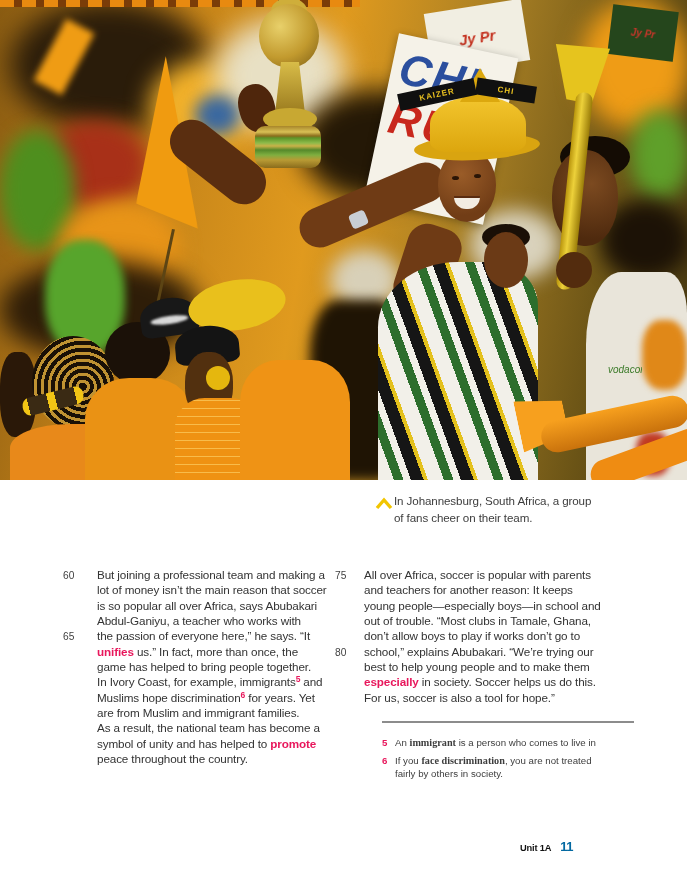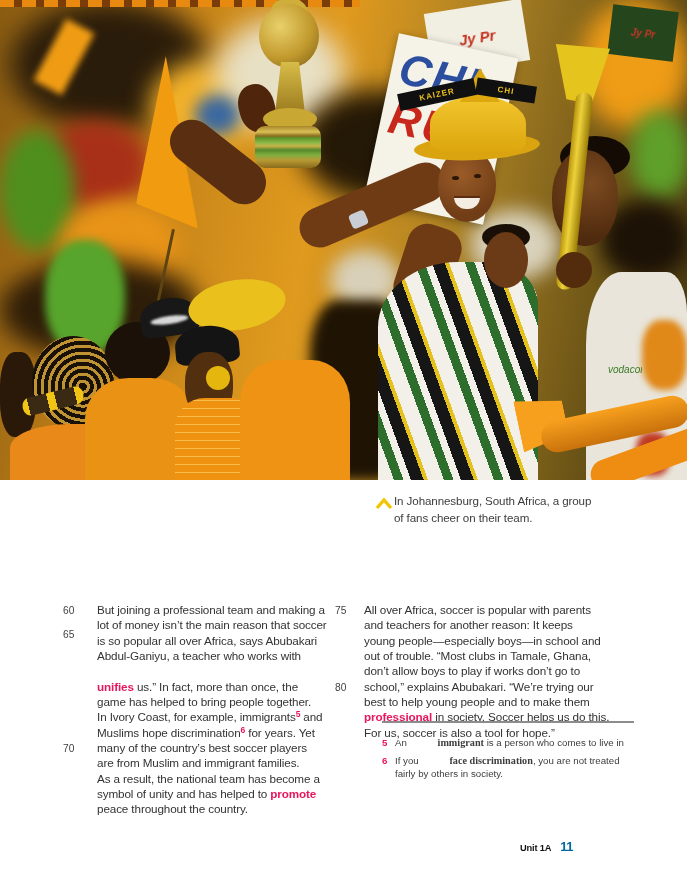--- a/index.html
+++ b/index.html
@@ -116,31 +116,31 @@
   .caption-caret{position:absolute;left:375px;top:497px;width:18px;height:13px;}
   .caption{position:absolute;left:394px;top:492px;font-size:11.6px;line-height:17px;color:#3d3d3d;letter-spacing:-0.1px;}
 
   
   .column{position:absolute;top:568px;color:#333333;font-size:11.7px;letter-spacing:-0.12px;}
   .column-left{left:63px;}
   .column-right{left:335px;}
   .tline{display:flex;align-items:baseline;height:15.35px;white-space:nowrap;}
   .lnum{flex:0 0 34px;font-size:10.2px;color:#3f3f3f;letter-spacing:0;}
   .column-right .lnum{flex:0 0 29px;}
-  .ltxt{flex:0 0 auto;margin-top:35px;}
+  .ltxt{flex:0 0 auto;}
   .vocab{color:#e8175c;font-weight:700;}
   .supref{color:#e8175c;font-weight:700;font-size:8.5px;position:relative;top:-4px;}
 
   
   .footnotes{position:absolute;left:382px;top:721px;width:252px;}
   .fn-rule{height:2px;background:#8c8c8c;margin-bottom:13px;}
   .fnrow{display:flex;margin-bottom:5px;}
   .fnum{flex:0 0 13px;font-size:9.7px;font-weight:700;color:#e8175c;line-height:13.2px;}
   .fnl{font-size:9.7px;line-height:13.2px;color:#3d3d3d;white-space:nowrap;}
-  .gloss{font-family:"Liberation Serif", serif;font-weight:700;font-size:10.2px;margin-left:28px;}
+  .gloss{font-family:"Liberation Serif", serif;font-weight:700;font-size:10.2px;}
 
   
   .footer{position:absolute;top:839px;left:520px;width:120px;display:flex;justify-content:flex-start;align-items:baseline;gap:9px;}
   .unit-label{font-size:9.3px;font-weight:700;color:#111;letter-spacing:-0.2px;}
   .page-number{font-size:13px;font-weight:700;color:#0369a1;letter-spacing:-0.3px;}
 </style>
 </head>
 <body>
 
 <div class="photo">
@@ -260,40 +260,37 @@
     <div class="tline">
       <span class="lnum"></span>
       <span class="ltxt"><span>is so popular all over Africa, says Abubakari</span></span>
     </div>
     <div class="tline">
       <span class="lnum"></span>
       <span class="ltxt"><span>Abdul-Ganiyu, a teacher who works with</span></span>
     </div>
     <div class="tline">
       <span class="lnum">65</span>
+      <span class="ltxt"><span>the passion of everyone here,” he says. “It</span></span>
     </div>
     <div class="tline">
       <span class="lnum"></span>
       <span class="ltxt"><span class="vocab">unifies</span><span> us.” In fact, more than once, the</span></span>
     </div>
     <div class="tline">
       <span class="lnum"></span>
       <span class="ltxt"><span>game has helped to bring people together.</span></span>
     </div>
     <div class="tline">
       <span class="lnum"></span>
       <span class="ltxt"><span>In Ivory Coast, for example, immigrants</span><span class="supref">5</span><span> and</span></span>
     </div>
     <div class="tline">
       <span class="lnum"></span>
       <span class="ltxt"><span>Muslims hope discrimination</span><span class="supref">6</span><span> for years. Yet</span></span>
-    </div>
-    <div class="tline">
-      <span class="lnum">70</span>
-      <span class="ltxt"><span>many of the country’s best soccer players</span></span>
     </div>
     <div class="tline">
       <span class="lnum"></span>
       <span class="ltxt"><span>are from Muslim and immigrant families.</span></span>
     </div>
     <div class="tline">
       <span class="lnum"></span>
       <span class="ltxt"><span>As a result, the national team has become a</span></span>
     </div>
     <div class="tline">
@@ -329,21 +326,21 @@
     <div class="tline">
       <span class="lnum">80</span>
       <span class="ltxt"><span>school,” explains Abubakari. “We’re trying our</span></span>
     </div>
     <div class="tline">
       <span class="lnum"></span>
       <span class="ltxt"><span>best to help young people and to make them</span></span>
     </div>
     <div class="tline">
       <span class="lnum"></span>
-      <span class="ltxt"><span class="vocab">professional</span><span> in society. Soccer helps us do this.</span></span>
+      <span class="ltxt"><span class="vocab">especially</span><span> in society. Soccer helps us do this.</span></span>
     </div>
     <div class="tline">
       <span class="lnum"></span>
       <span class="ltxt"><span>For us, soccer is also a tool for hope.”</span></span>
     </div>
   </div>
 
 <div class="footnotes">
   <div class="fn-rule"></div>
   <div>

